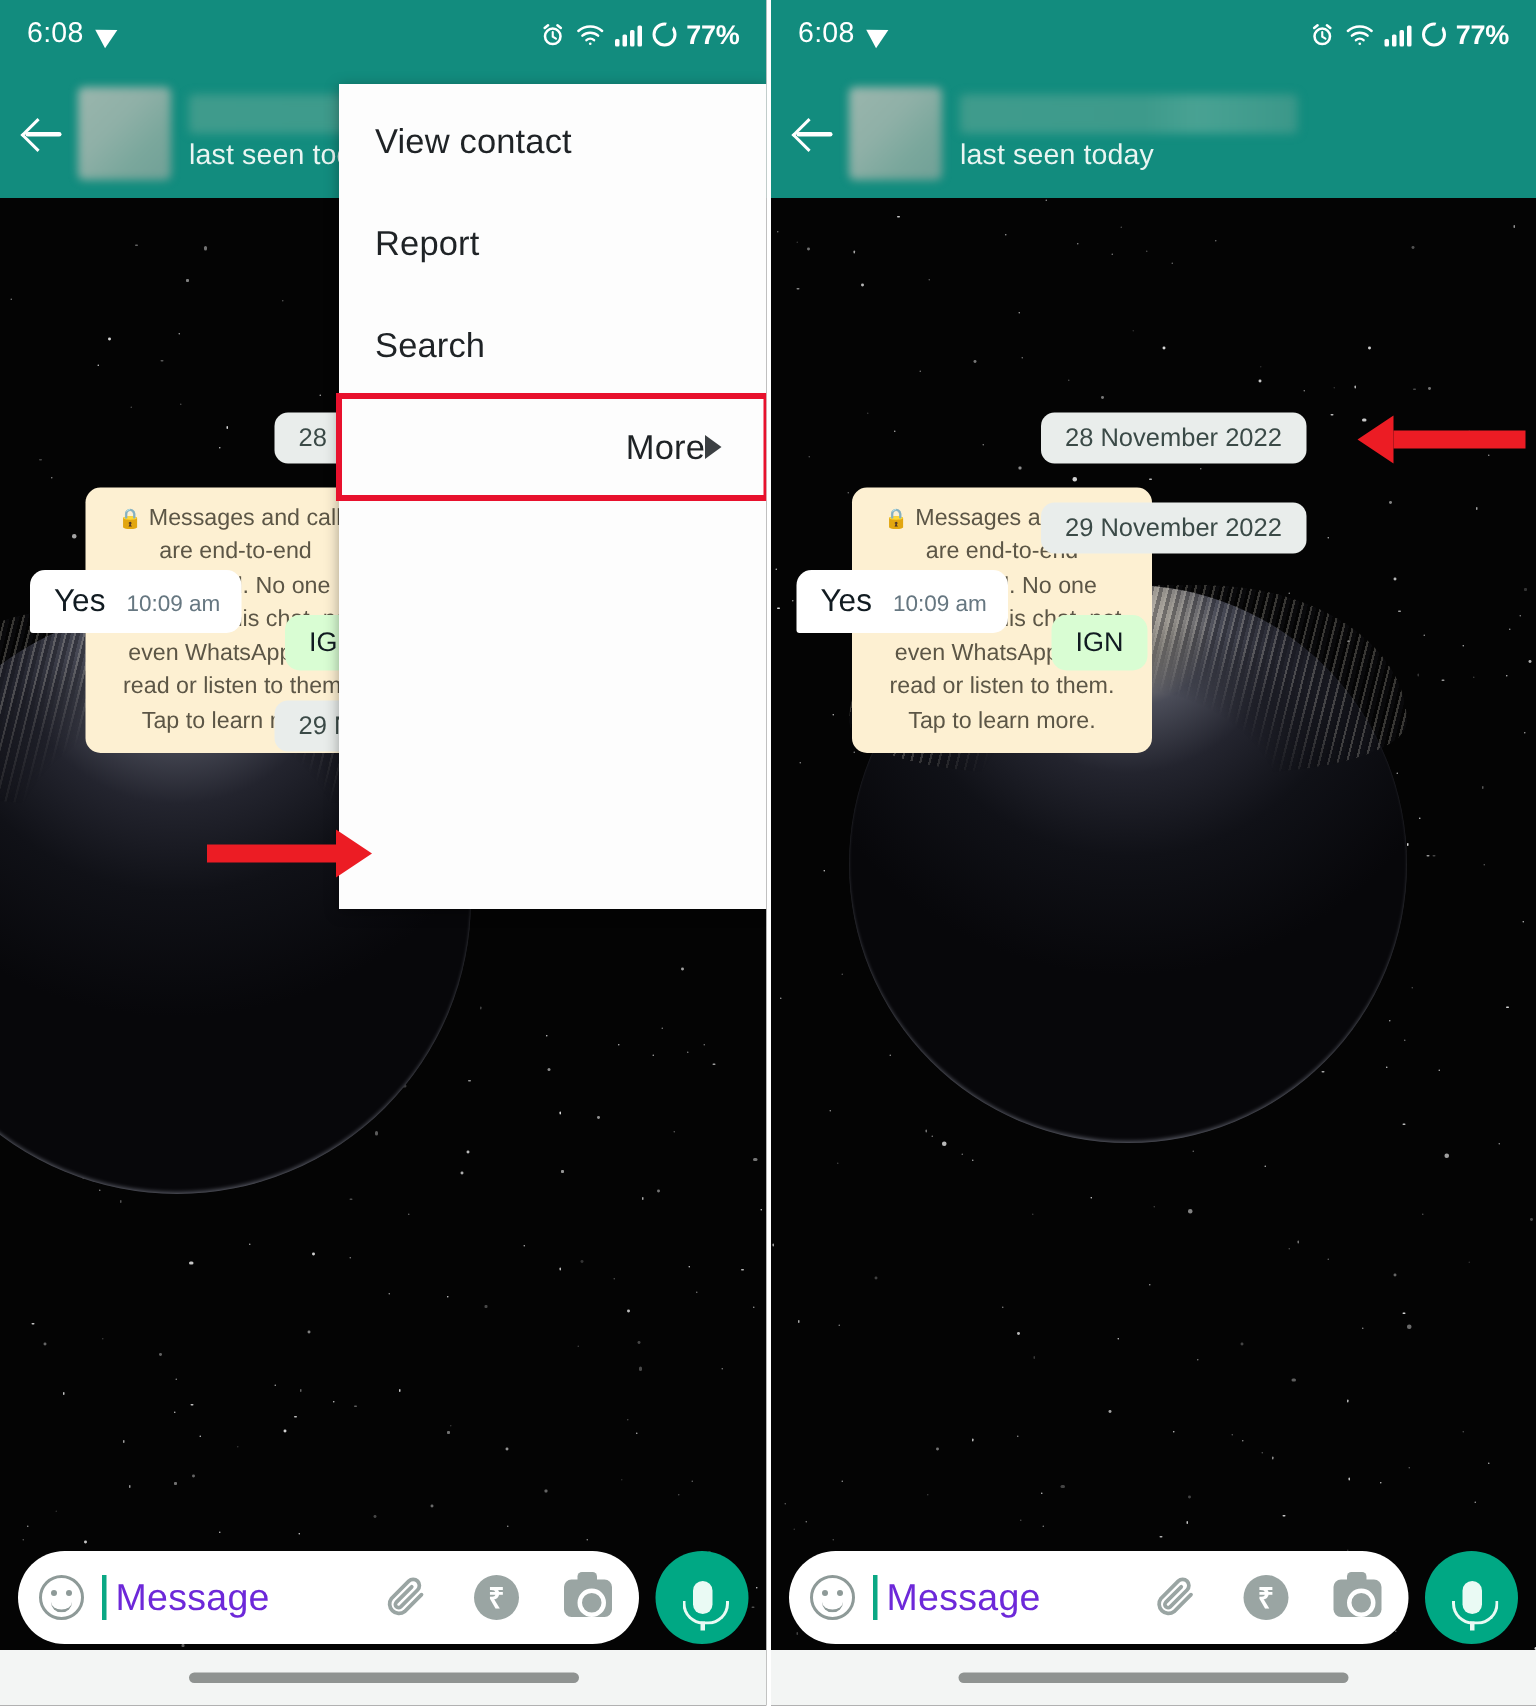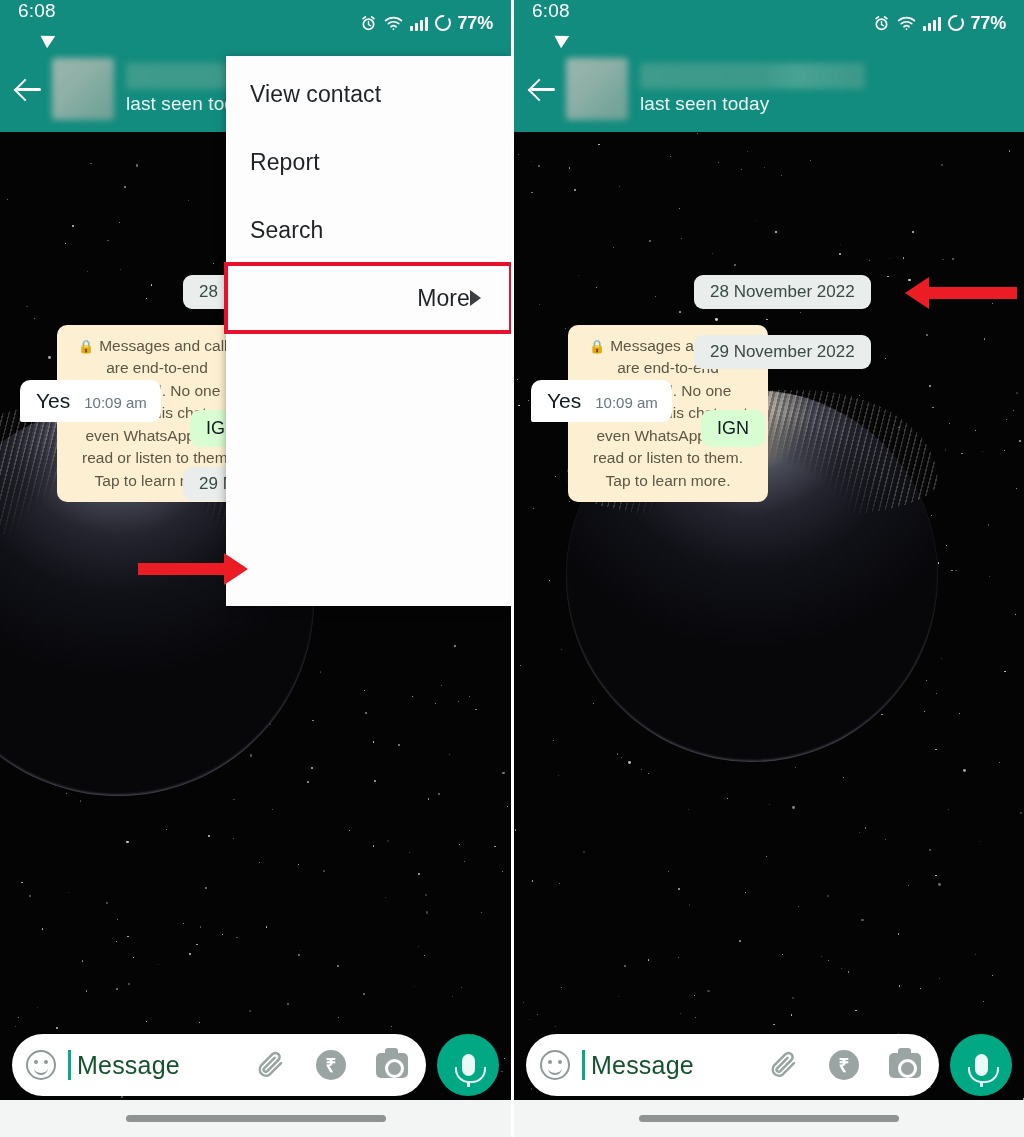--- a/index.html
+++ b/index.html
@@ -24,21 +24,21 @@
   }
 
   
   .statusbar {
     position: absolute; top: 0; left: 0; width: 100%; height: 46px;
     background: #128c7e;
     display: flex; align-items: center; justify-content: space-between;
     padding: 0 18px;
     z-index: 5;
   }
-  .sb-left { display:flex; align-items:flex-end; gap:10px;flex-direction:column; }
+  .sb-left { display:flex; align-items:center; gap:10px; }
   .sb-time { color:#fff; font-size: 19px; font-weight: 500; letter-spacing:.2px; }
   .sb-sendicon { width:0;height:0;border-left:13px solid #fff;border-top:7px solid transparent;border-bottom:7px solid transparent;transform:rotate(-28deg); }
   .sb-right { display:flex; align-items:center; gap:7px; color:#fff; }
   .sb-pct { color:#fff; font-size:18px; font-weight:600; letter-spacing:-.2px;}
   .sb-ic { display:block; }
 
   
   .bars { display:flex; align-items:flex-end; gap:2px; height:15px; }
   .bars i { display:block; width:3px; background:#fff; border-radius:1px; }
   .bars i:nth-child(1){height:5px}.bars i:nth-child(2){height:8px}
@@ -137,21 +137,21 @@
     display:flex; align-items:center; padding:0 12px; gap:11px; z-index:6;
   }
   .input-pill {
     flex:1; height:62px; background:#fff; border-radius:32px;
     display:flex; align-items:center; padding:0 18px 0 14px; gap:12px;
   }
   .emoji-ic { width:30px;height:30px;border:2.4px solid #8e9a98;border-radius:50%;position:relative;flex:0 0 auto; }
   .emoji-ic::before{content:"";position:absolute;left:6px;top:8px;width:4px;height:4px;border-radius:50%;background:#8e9a98;box-shadow:10px 0 0 #8e9a98;}
   .emoji-ic::after{content:"";position:absolute;left:6px;top:14px;width:14px;height:7px;border-bottom:2.4px solid #8e9a98;border-radius:0 0 9px 9px;}
   .caret { width:3px;height:30px;background:#0aa884;flex:0 0 auto;margin-right:-6px;}
-  .msg-placeholder{ flex:1; color:#14532d; font-size:25px; letter-spacing:.2px; }
+  .msg-placeholder{ flex:1; color:#6d28d9; font-size:25px; letter-spacing:.2px; }
   .pill-icons{ display:flex;align-items:center;gap:30px; margin-left:10px;}
   .clip-ic{width:30px;height:30px;position:relative;flex:0 0 auto;}
   .rupee-ic{width:30px;height:30px;border-radius:50%;background:#9aa5a3;color:#fff;
             display:flex;align-items:center;justify-content:center;font-size:19px;font-weight:700;flex:0 0 auto;}
   .cam-ic{width:32px;height:25px;background:#9aa5a3;border-radius:5px;position:relative;flex:0 0 auto;}
   .cam-ic::before{content:"";position:absolute;left:9px;top:-5px;width:13px;height:6px;background:#9aa5a3;border-radius:3px 3px 0 0;}
   .cam-ic::after{content:"";position:absolute;left:9px;top:6px;width:13px;height:13px;border-radius:50%;border:3px solid #fff;}
   .mic-btn{
     width:62px;height:62px;border-radius:50%;background:#00a884;
     display:flex;align-items:center;justify-content:center;flex:0 0 auto;

